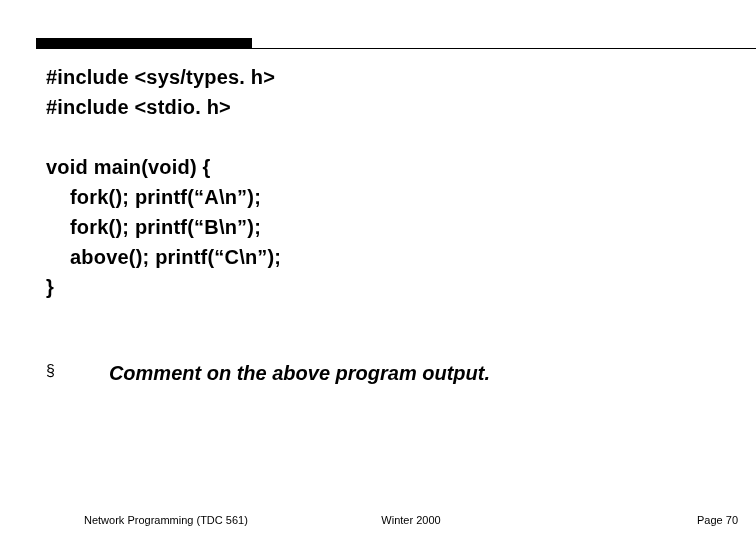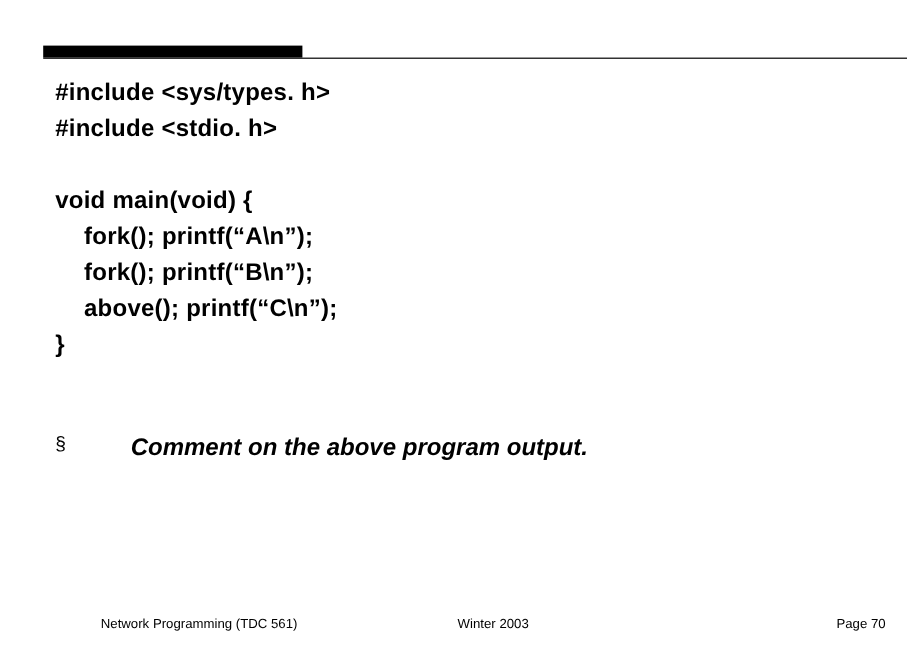--- a/index.html
+++ b/index.html
@@ -101,15 +101,15 @@
   </div>
 
   <div class="bullet-row">
     <span class="bullet">§</span>
     <span class="bullet-text">Comment on the above program output.</span>
   </div>
 </div>
 
 <div class="footer">
   <span class="left">Network Programming (TDC 561)</span>
-  <span class="center">Winter  2003</span>
+  <span class="center">Winter  2000</span>
   <span class="right">Page 70</span>
 </div>
 
 </body></html>

